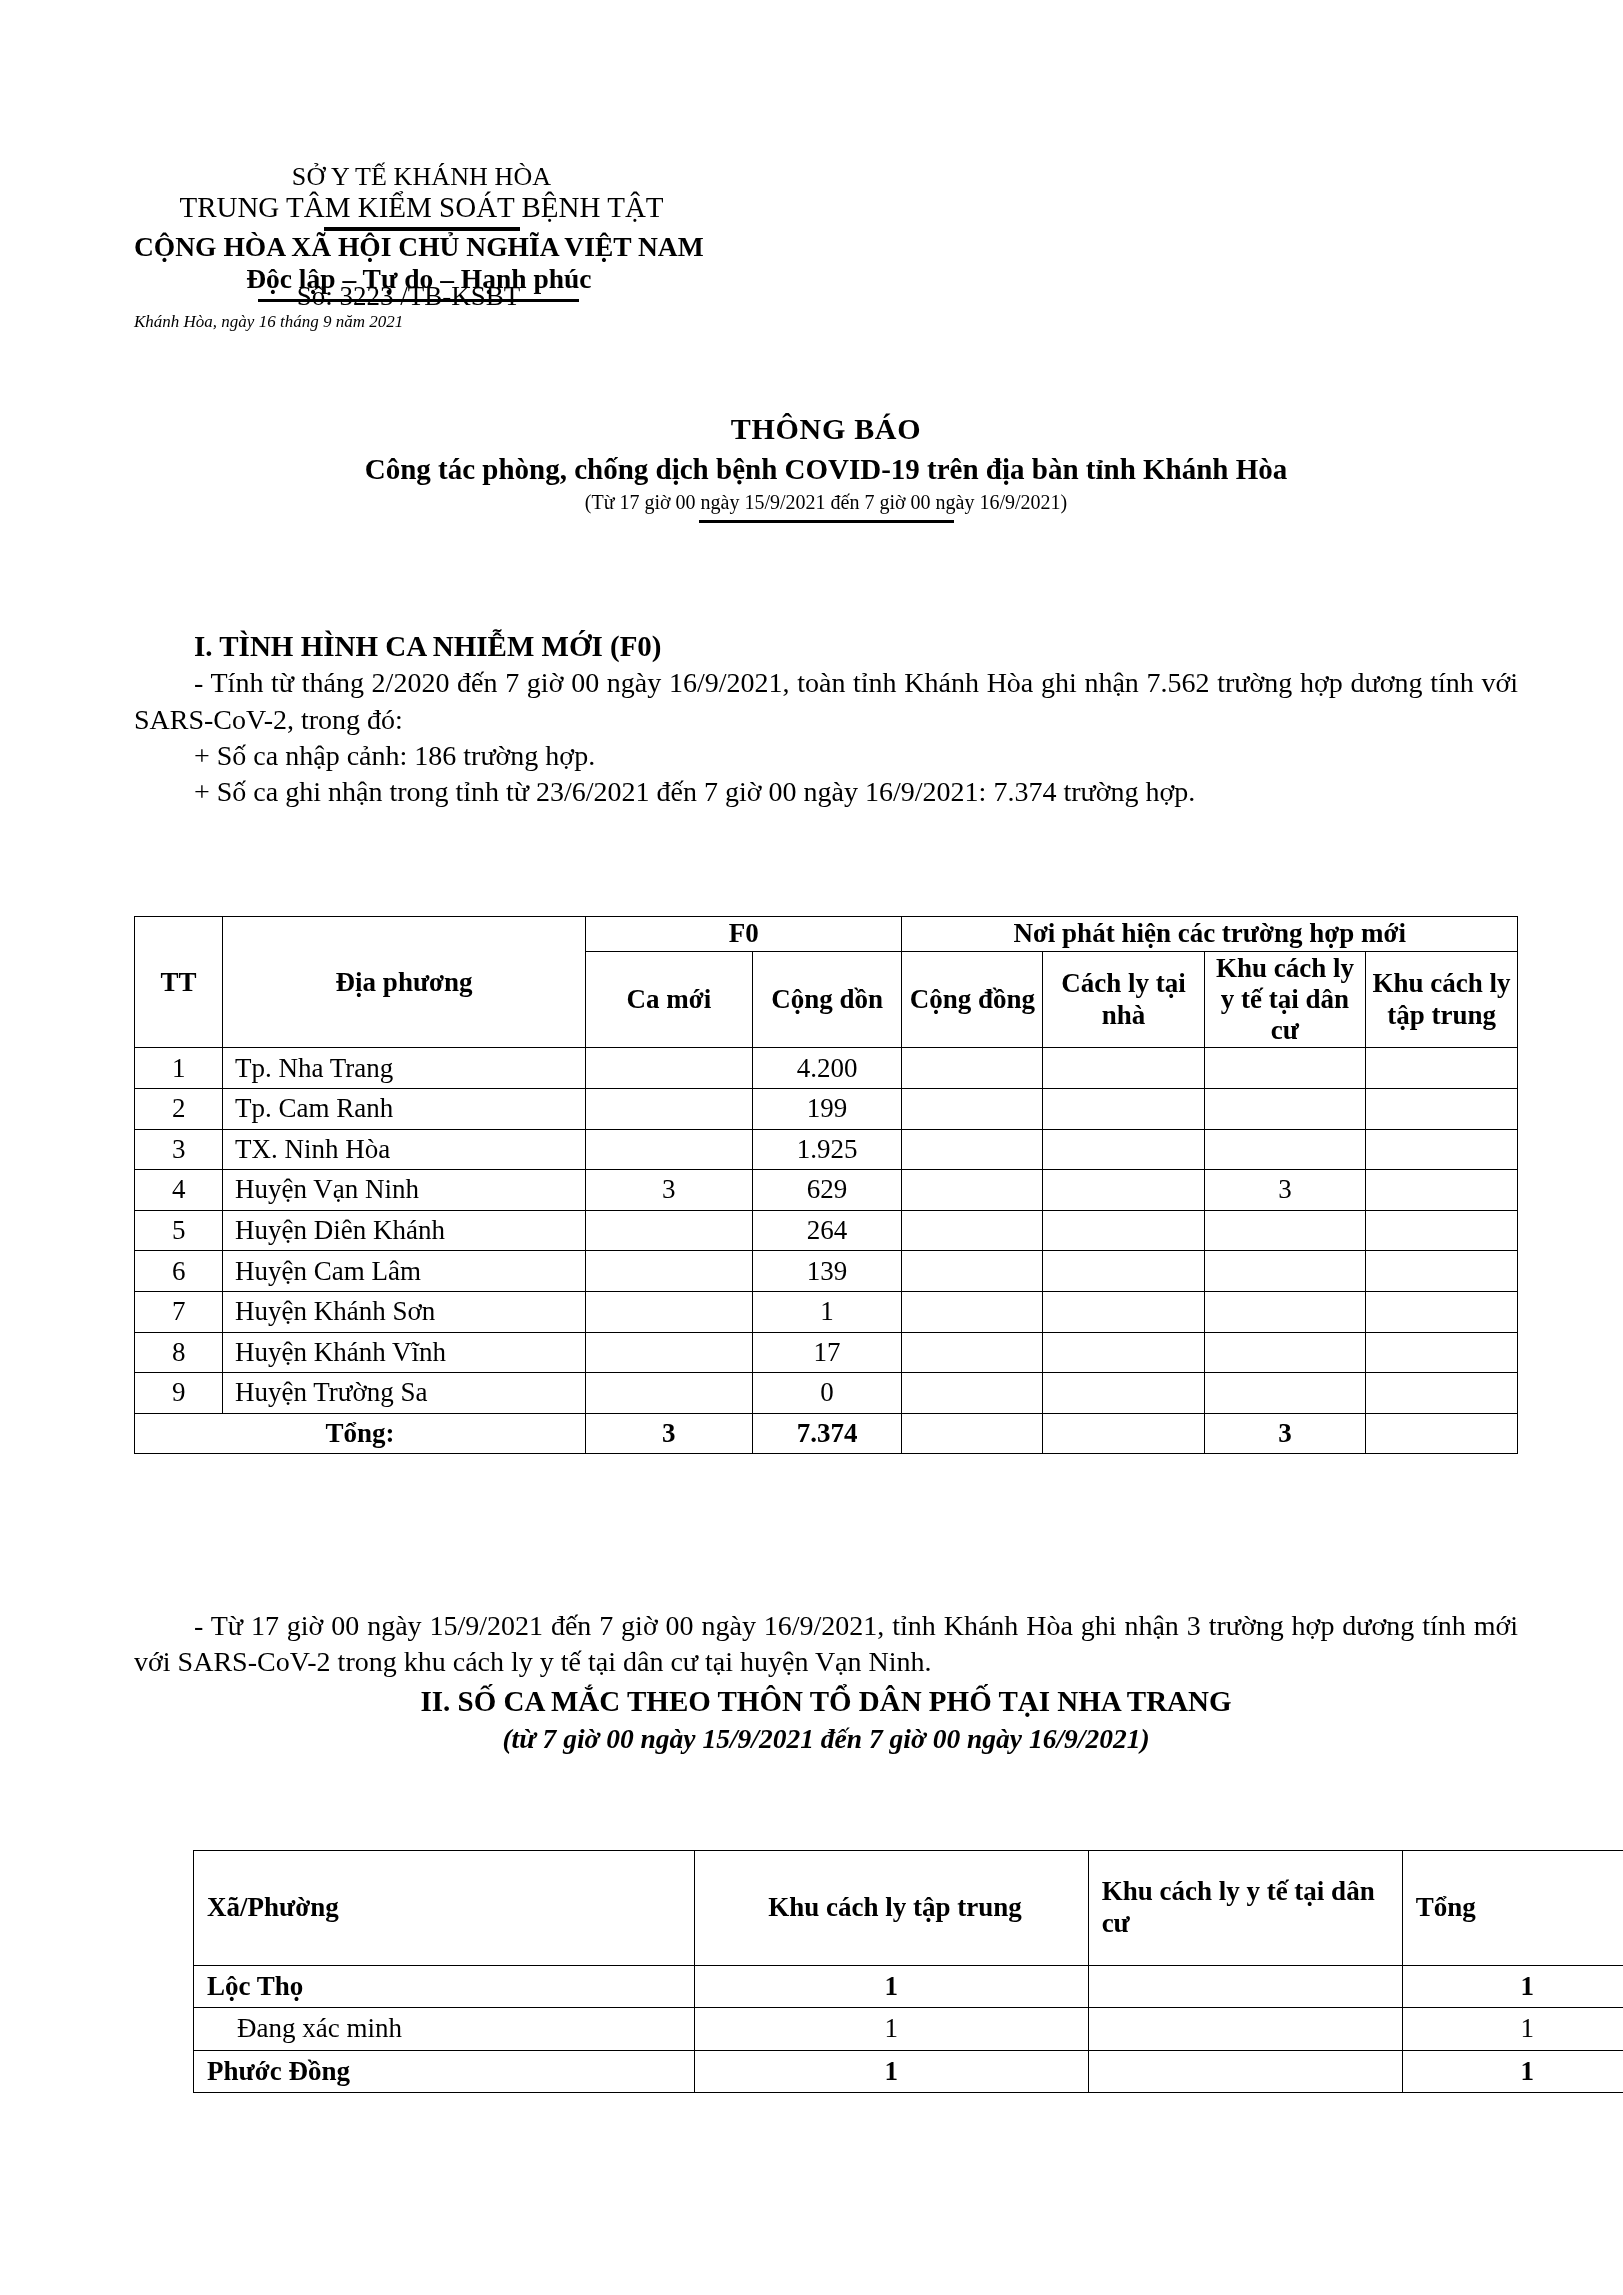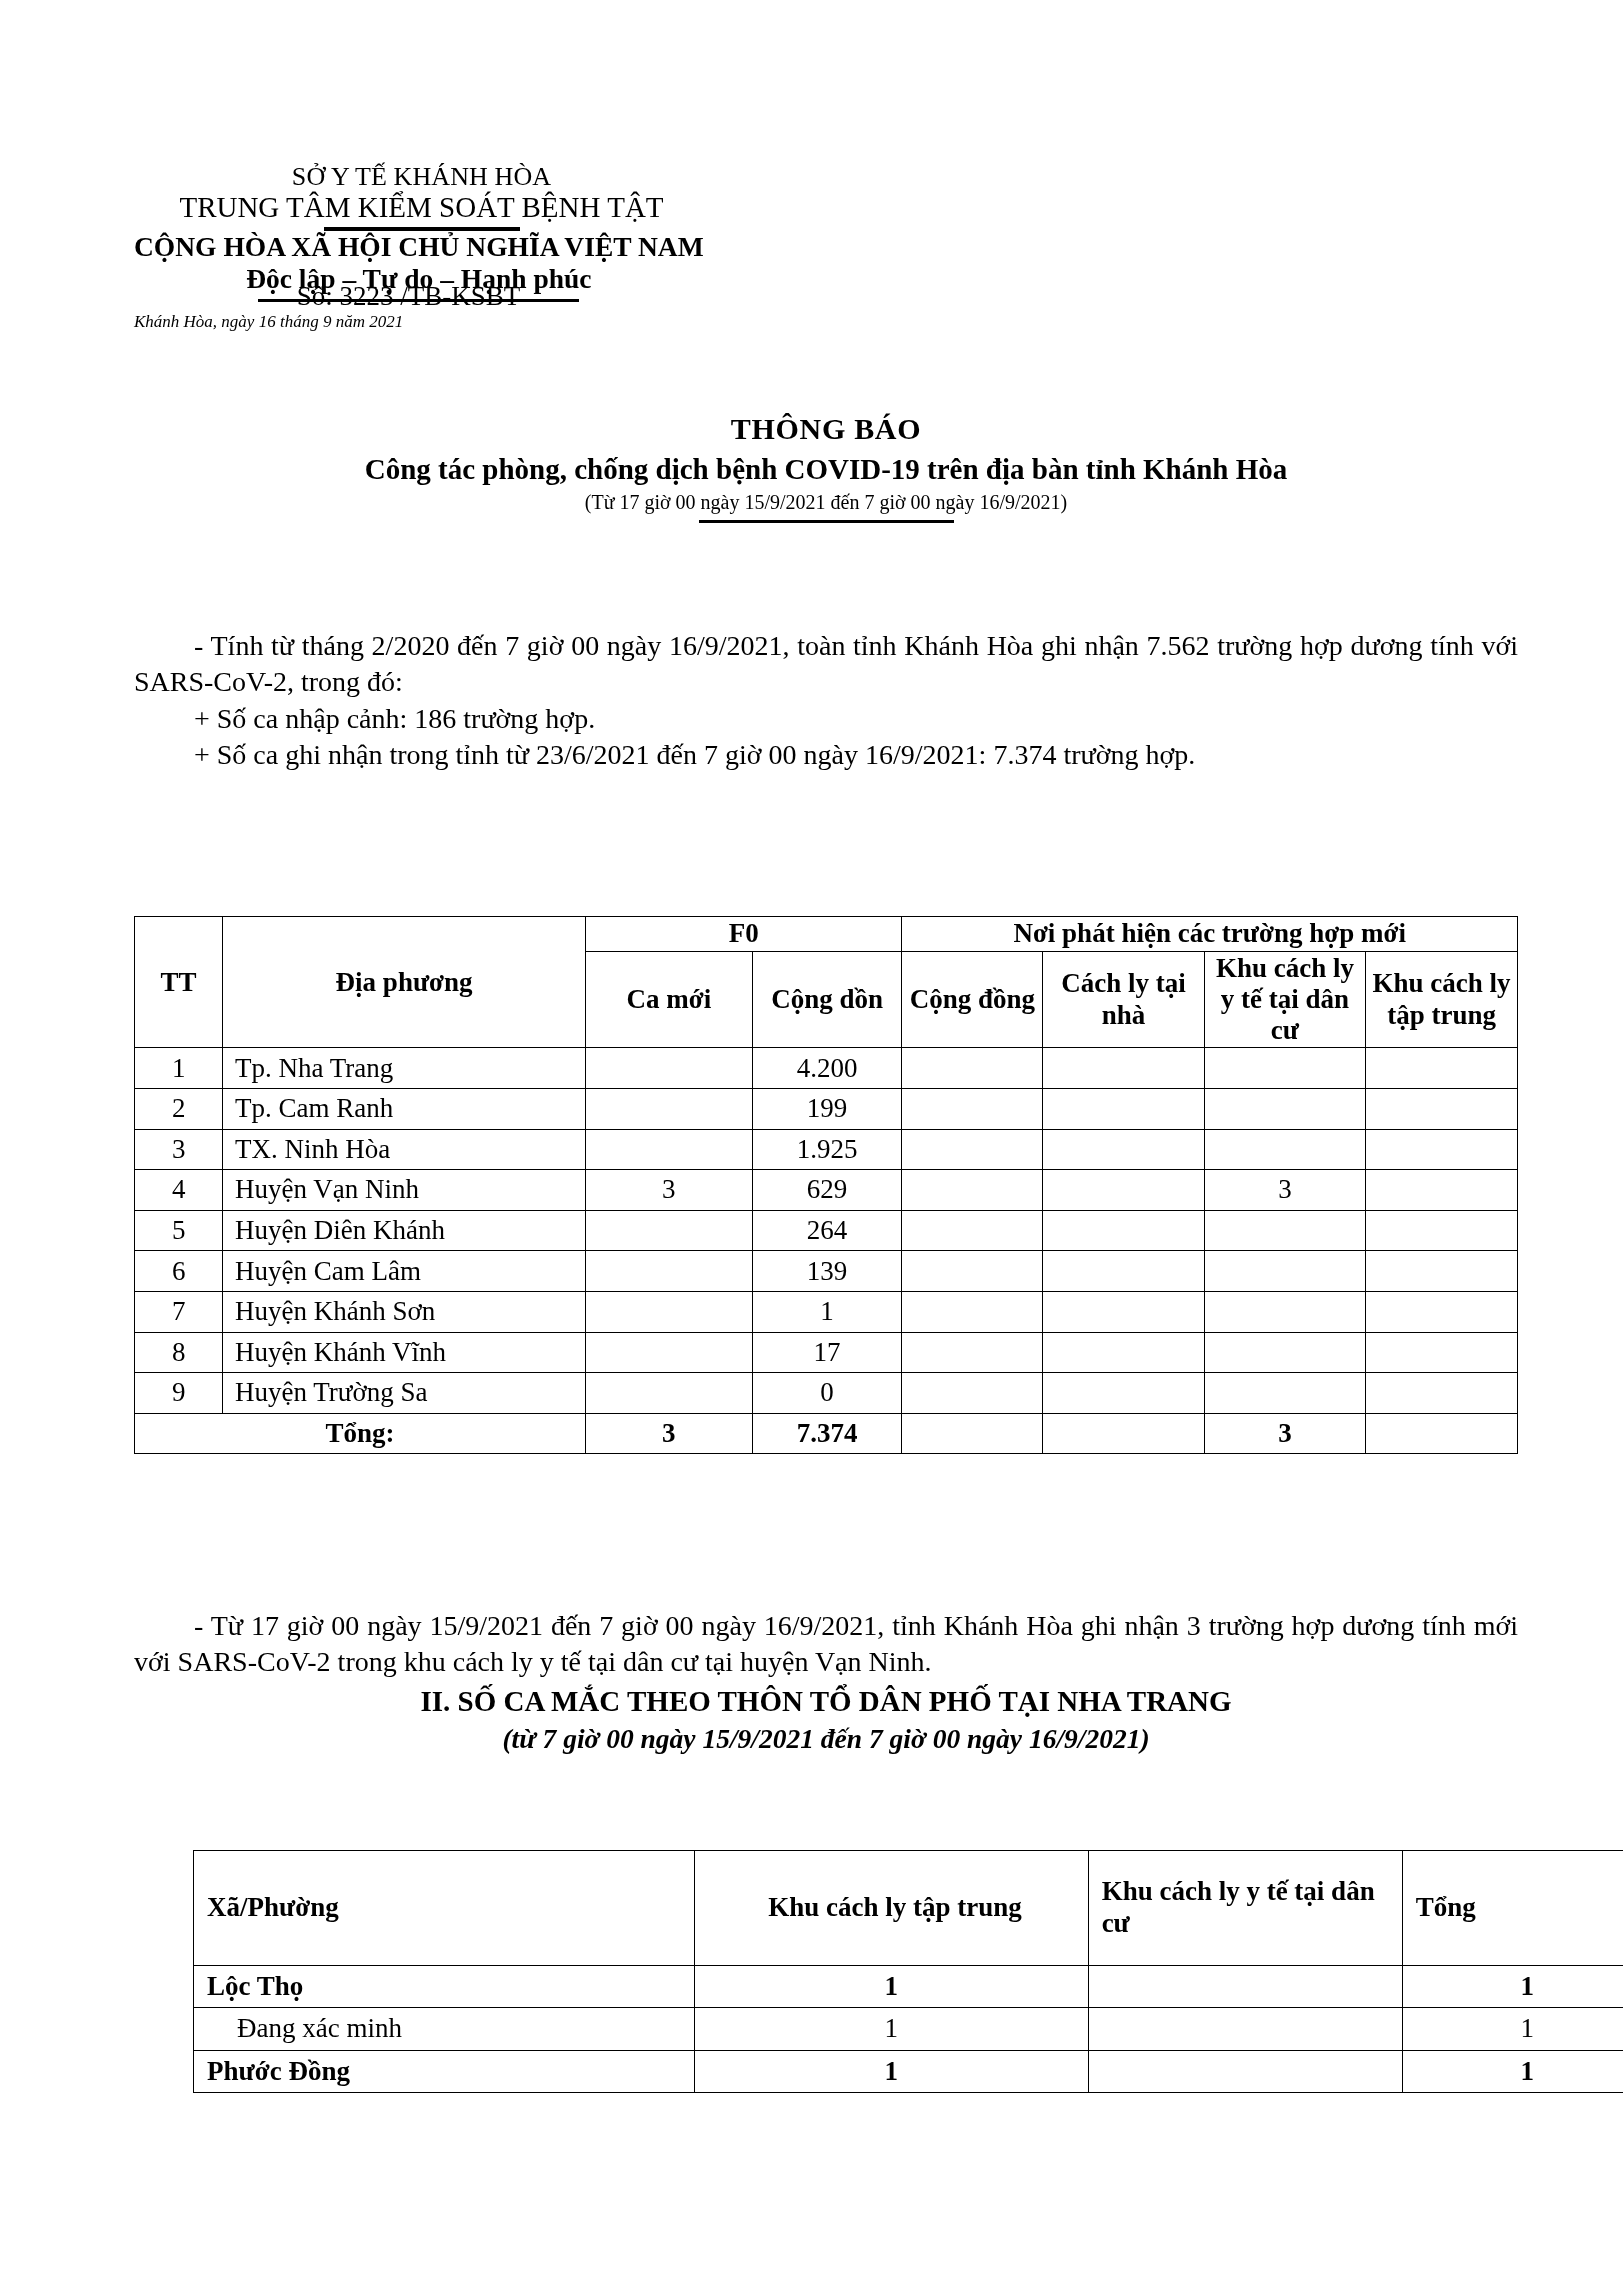--- a/index.html
+++ b/index.html
@@ -260,20 +260,21 @@
   </div>
 
   <div class="title-block">
     <div class="t-main">THÔNG BÁO</div>
     <div class="t-sub">Công tác phòng, chống dịch bệnh COVID-19 trên địa bàn tỉnh Khánh Hòa</div>
     <div class="t-sub2">(Từ 17 giờ 00 ngày 15/9/2021 đến 7 giờ 00 ngày 16/9/2021)</div>
     <div class="title-rule"></div>
   </div>
 
   <div id="section-one">
+    <div class="sec-head">I. TÌNH HÌNH CA NHIỄM MỚI (F0)</div>
     <div class="para">- Tính từ tháng 2/2020 đến 7 giờ 00 ngày 16/9/2021, toàn tỉnh Khánh Hòa ghi nhận 7.562 trường hợp dương tính với SARS-CoV-2, trong đó:</div>
     <div class="para">+ Số ca nhập cảnh: 186 trường hợp.</div>
     <div class="para">+ Số ca ghi nhận trong tỉnh từ 23/6/2021 đến 7 giờ 00 ngày 16/9/2021: 7.374 trường hợp.</div>
   </div>
 
   <table id="table-f0">
     <colgroup>
       <col class="c-tt">
         <col class="c-place">
         <col class="c-new">

